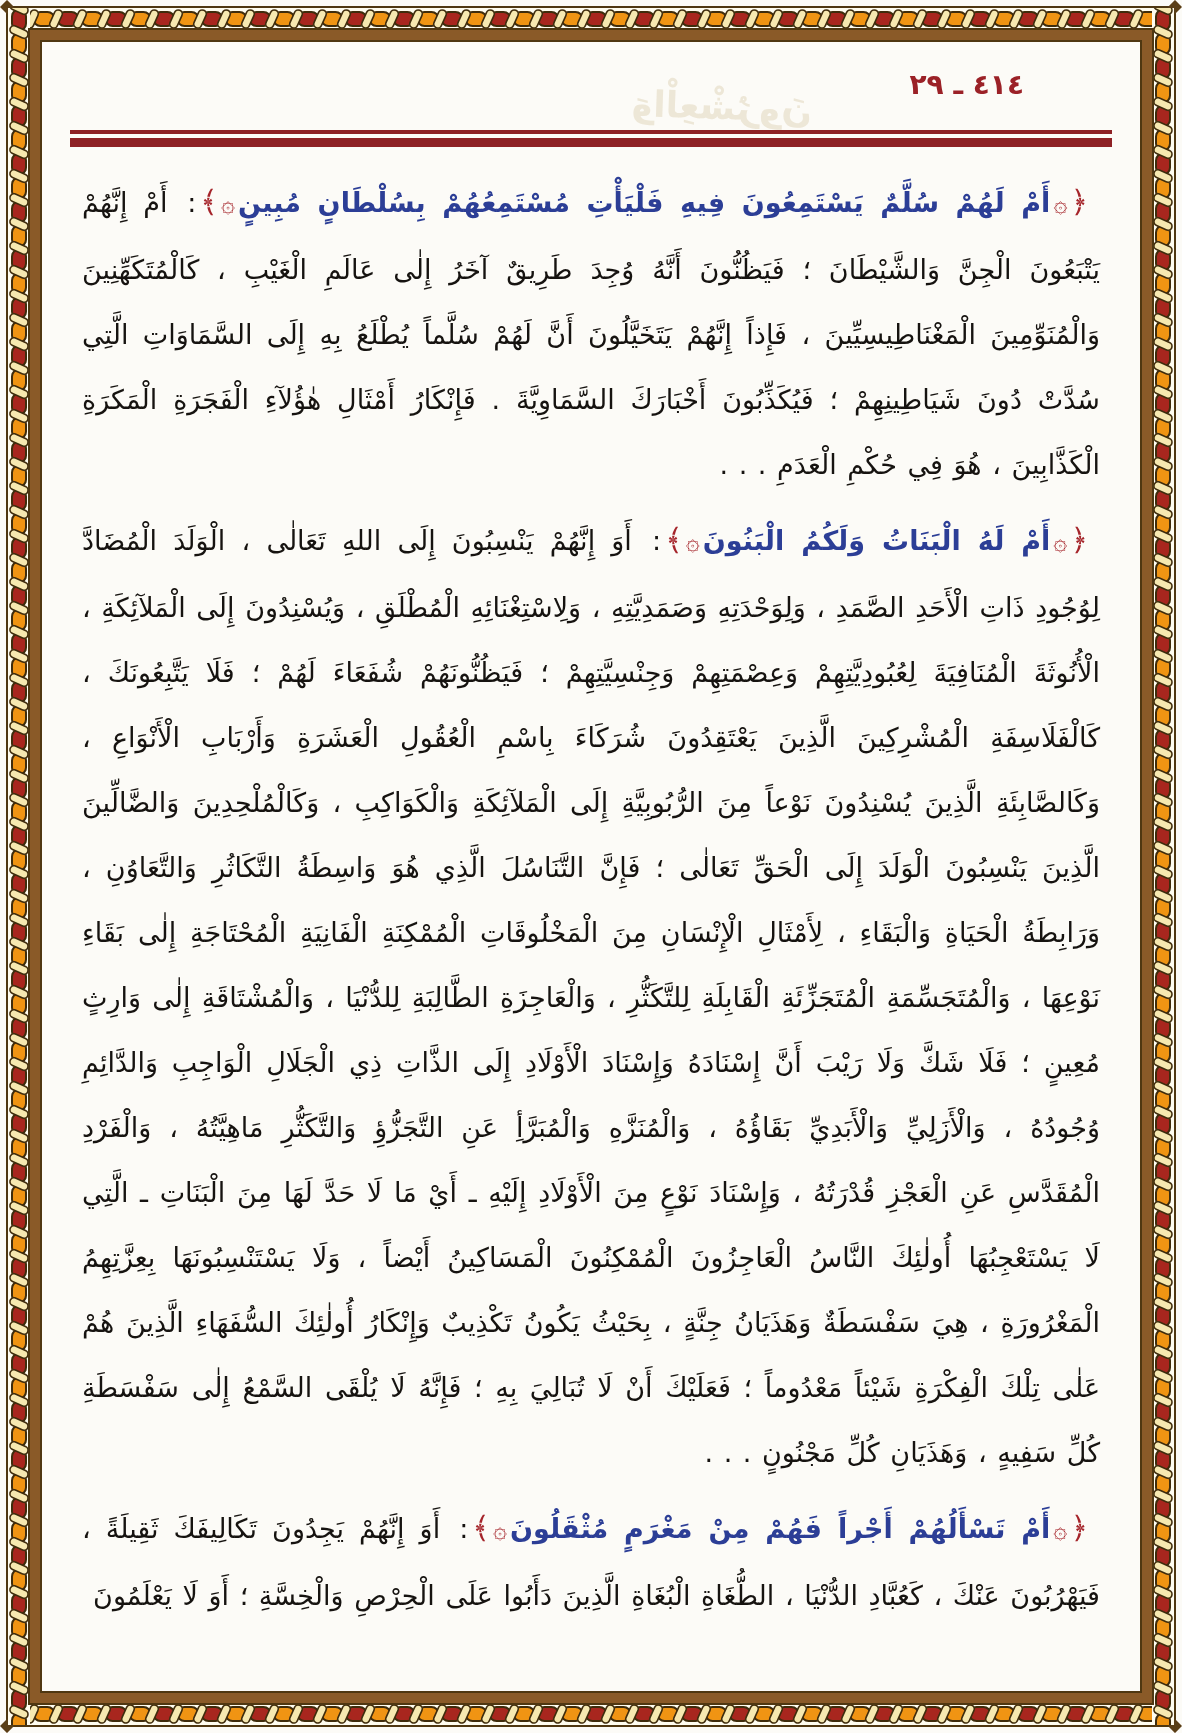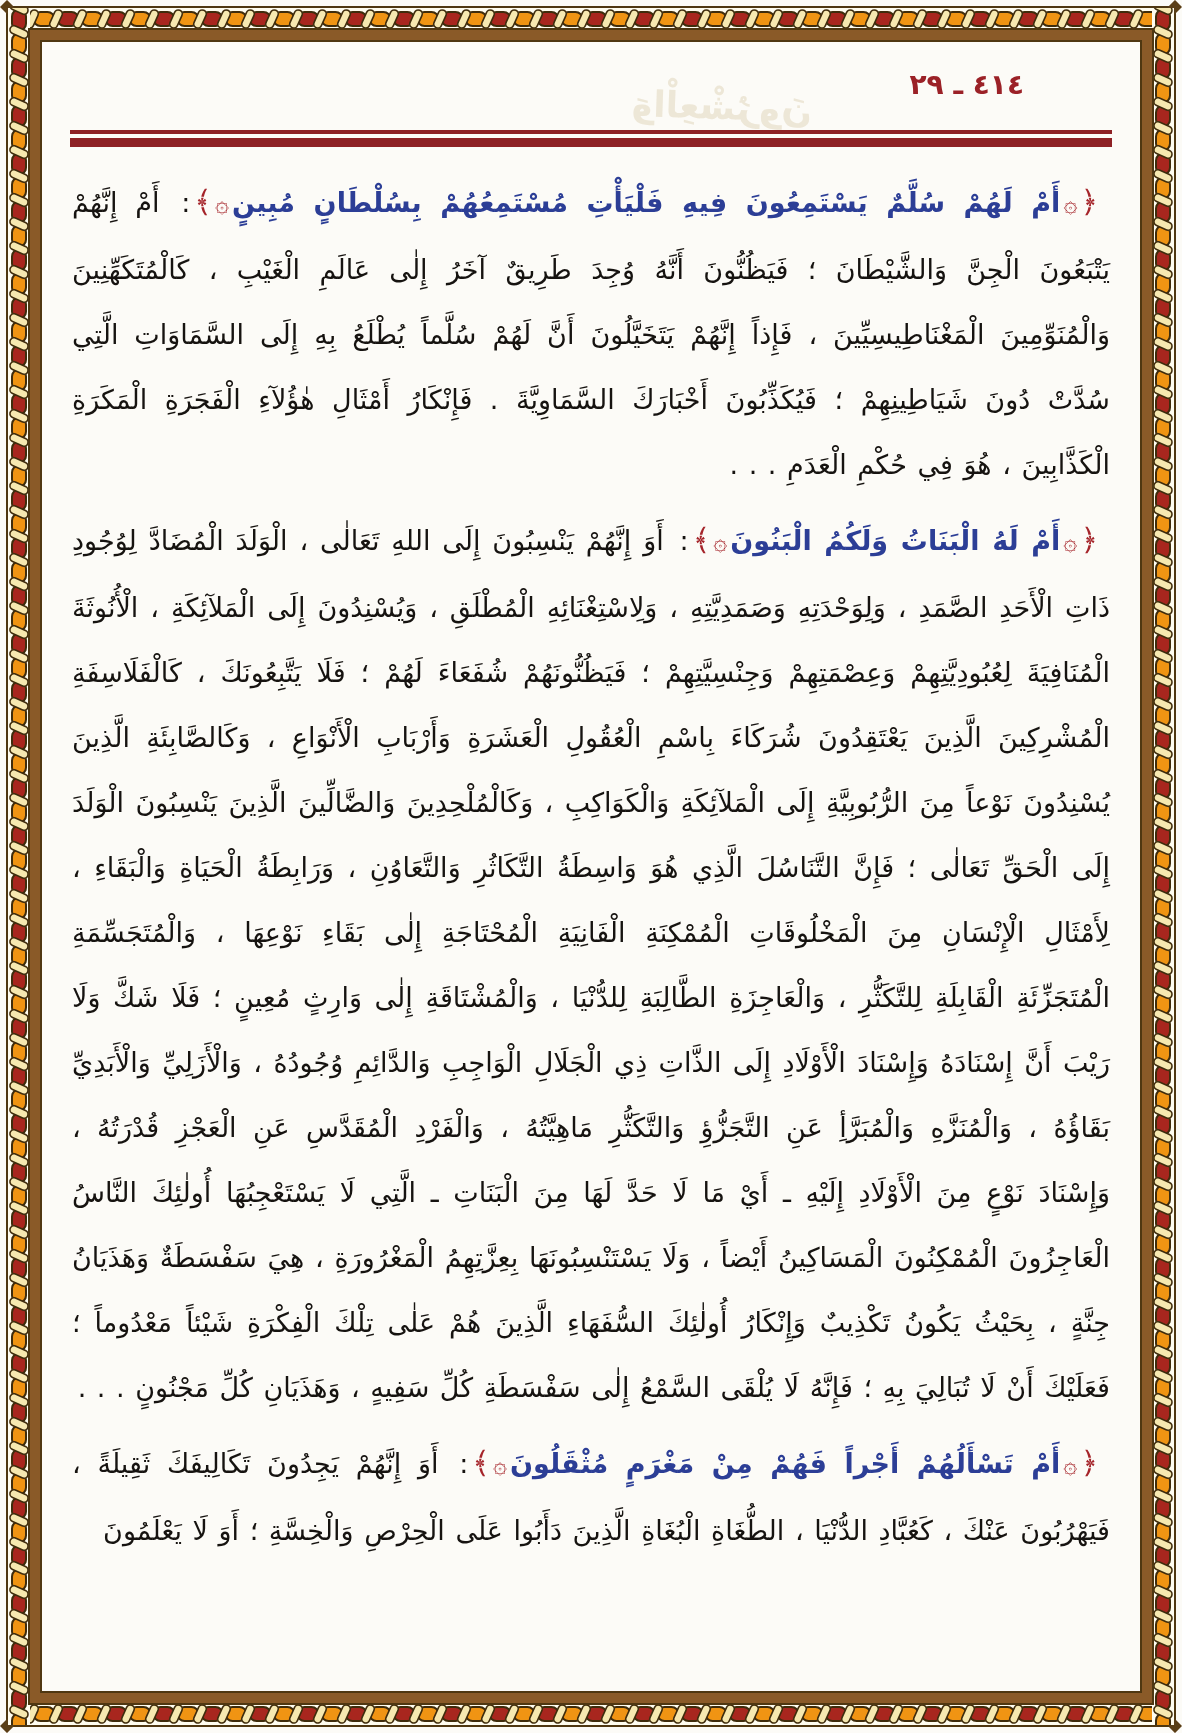--- a/index.html
+++ b/index.html
@@ -48,21 +48,21 @@
   .rules{margin-top:8px;}
   .rule-thin{height:4px;background:#8e2125;}
   .rule-thick{height:9px;background:#8e2125;margin-top:4px;}
 
   .body-text{
     margin-top:22px;
     font-size:27px;line-height:65px;color:#161310;
     text-align:justify;text-justify:inter-word;
     word-spacing:2px;
   }
-  .para{margin:0 2px 10px;text-indent:12px;}
+  .para{margin:0 12px 10px;text-indent:12px;}
   .verse{color:#2c3e96;font-weight:bold;}
   .orn{color:#a5242a;font-size:30px;}
   .rosette-icon{color:#a5242a;font-size:24px;padding:0 3px;}
   .colon{color:#161310;padding:0 4px;}
 </style>
 </head>
 <body>
 
 <div class="page">
 

